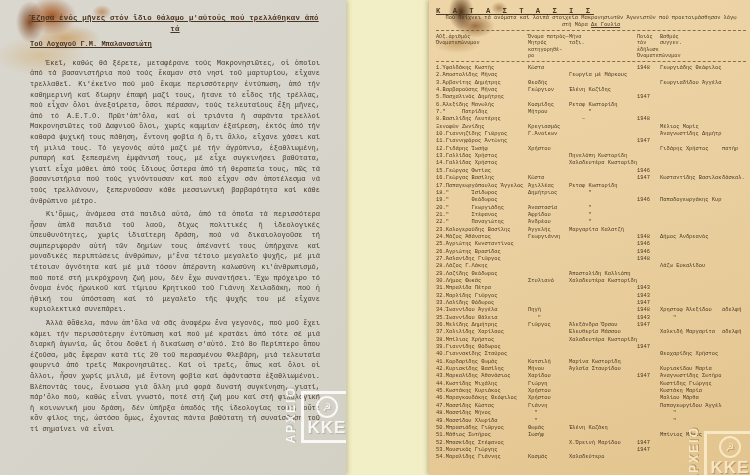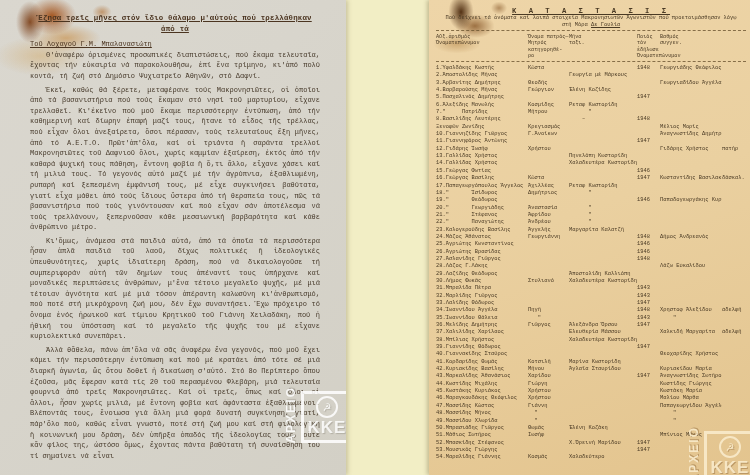--- a/index.html
+++ b/index.html
@@ -16,37 +16,37 @@
       radial-gradient(ellipse 34px 26px at 52px 16px, rgba(158,74,16,.9), rgba(158,74,16,0) 72%),
       radial-gradient(ellipse 20px 30px at 30px 22px, rgba(116,52,10,.85), rgba(116,52,10,0) 70%),
       radial-gradient(ellipse 46px 18px at 66px 38px, rgba(196,130,48,.55), rgba(196,130,48,0) 75%),
       radial-gradient(ellipse 60px 26px at 40px 56px, rgba(208,160,84,.4), rgba(208,160,84,0) 75%),
       radial-gradient(ellipse 12px 9px at 102px 12px, rgba(170,96,28,.55), rgba(170,96,28,0) 80%);
     filter:blur(.6px);}
   .lp-content{position:absolute;left:0;top:0;width:346px;padding:13px 26px 0 30px;box-sizing:border-box;
     color:#46392a;font-size:7px;line-height:10.6px;}
   .lp-title{text-align:center;font-weight:bold;font-size:7.4px;letter-spacing:.2px;
     text-decoration:underline;margin:0 0 3px 0;color:#4b3420;}
-  .lp-byline{font-weight:normal;text-decoration:underline;margin:5px 0 0 0;color:#4b3420;}
+  .lp-byline{font-weight:bold;text-decoration:underline;margin:5px 0 8px 0;color:#4b3420;}
   .lp-body p{margin:0 0 3px 0;text-indent:16px;text-align:justify;word-break:break-word;}
 
   
   .right-page{position:absolute;left:429px;top:0;width:321px;height:475px;overflow:hidden;
     background:linear-gradient(160deg,#eed5a8 0%,#ead0a0 45%,#e3c48e 100%);
     box-shadow:-2px 0 4px rgba(90,70,30,.3);}
   .rp-stain{position:absolute;left:0;top:0;width:110px;height:90px;pointer-events:none;
     background:
       radial-gradient(ellipse 18px 26px at 32px 12px, rgba(74,40,12,.95), rgba(74,40,12,0) 70%),
       radial-gradient(ellipse 26px 16px at 46px 26px, rgba(122,70,24,.7), rgba(122,70,24,0) 75%),
       radial-gradient(ellipse 30px 12px at 28px 44px, rgba(170,120,56,.45), rgba(170,120,56,0) 78%),
       radial-gradient(ellipse 10px 8px at 70px 8px, rgba(120,70,24,.5), rgba(120,70,24,0) 80%);
     filter:blur(.6px);}
   .rp-content{position:absolute;left:0;top:0;width:321px;padding:7px 4px 0 7px;box-sizing:border-box;
     color:#4a3a24;}
-  .rp-title{text-align:center;font-weight:bold;font-size:7.2px;letter-spacing:4px;
+  .rp-title{font-weight:bold;font-size:7.2px;letter-spacing:4px;
     text-decoration:underline;margin:0 0 0 0;}
   .rp-subtitle{text-align:center;font-size:5.4px;line-height:6.6px;margin:0;}
   .rp-subtitle .u{text-decoration:underline;}
   .rule{height:0;border-top:1px dashed #6d5632;margin:2px 0 1px 0;opacity:.8;}
   .rule.dbl{border-top:1px dashed #6d5632;box-shadow:0 2px 0 -1px #6d5632;margin-bottom:3px;}
   .thead{display:grid;grid-template-columns:92px 41px 68px 23px 62px 23px;
     font-size:5.2px;line-height:6.2px;white-space:pre-line;margin:1px 0 1px 0;}
   .tbody{margin-top:1px;}
   .tr{display:grid;grid-template-columns:92px 41px 68px 23px 62px 23px;
     font-size:5.4px;line-height:7.35px;height:7.35px;overflow:hidden;}
@@ -68,25 +68,24 @@
     text-shadow:1px 1px 0 rgba(140,100,50,.45);}
 </style>
 </head>
 <body>
 
 <div id="scan">
 
   <div class="left-page">
     <div class="lp-stain"></div>
     <div class="lp-content">
-      <div class="lp-title">Ἔζησα τρεῖς μῆνες στόν ἴδιο θάλαμο μ'αὐτούς πού τρελλάθηκαν ἀπό τά</div>
+      <div class="lp-title">Ἔζησα ἑνός μῆνες στόν ἴδιο θάλαμο μ'αὐτούς πού τρελλάθηκαν ἀπό τά</div>
       <div class="lp-byline">Τοῦ Λοχαγοῦ Γ.Μ. Μπαλανασιώτη</div>
       <div class="lp-body">
 
-          <p>Θ'ἀναφέρω ὁρισμένες προσωπικές διαπιστώσεις, πού ἔκαμα τελευταῖα, ἔχοντας τήν εὐκαιρία νά παρακολουθήσω, ἐπί ἕνα τρίμηνο, κι'ἀπό πολύ κοντά, τή ζωή στό Δημόσιο Ψυχιατρεῖο Ἀθηνῶν, στό Δαφνί.</p>
 
           <p>Ἐκεῖ, καθώς θά ξέρετε, μεταφέρανε τούς Μακρονησιῶτες, οἱ ὁποῖοι ἀπό τά βασανιστήρια πού τούς ἔκαμαν στό νησί τοῦ μαρτυρίου, εἴχανε τρελλαθεῖ. Κι'ἐκεῖνο πού μοῦ ἔκαμε περισσότερην ἐντύπωση, ἀπό τήν καθημερινή καί δίωρην ἐπαφή μαζί τους, ἤτανε τό εἶδος τῆς τρέλλας, πού εἶχαν ὅλοι ἀνεξαίρετα, ὅσοι πέρασαν, τούς τελευταίους ἕξη μῆνες, ἀπό τό Α.Ε.Τ.Ο. Πρῶτ'ἀπ'ὅλα, καί οἱ τριάντα ἤ σαράντα τρελλοί Μακρονησιῶτες τοῦ Δαφνιοῦ ὅλοι, χωρίς καμμίαν ἐξαίρεση, ἐκτός ἀπό τήν καθαρά ψυχική τους πάθηση, ἔντονη φοβία ἤ ὅ,τι ἄλλο, εἴχανε χάσει καί τή μιλιά τους. Τό γεγονός αὐτό μαζί μέ τήν ἀγρύπνια, ἐξαθλιωμένη, ρυπαρή καί ξεπεσμένη ἐμφάνισή τους, μέ εἶχε συγκινήσει βαθύτατα, γιατί εἶχα μάθει ἀπό τούς ἴδιους ὕστερα ἀπό τή θεραπεία τους, πῶς τά βασανιστήρια πού τούς γινόντουσαν καί πού εἴχαν σάν ἀποτέλεσμα νά τούς τρελλάνουν, ξεπερνοῦσαν κάθε μεσαιωνική βαρβαρότητα καί κάθε ἀνθρώπινο μέτρο.</p>
 
           <p>Κι'ὅμως, ἀνάμεσα στά παιδιά αὐτά, ἀπό τά ὁποῖα τά περισσότερα ἦσαν ἁπλᾶ παιδιά τοῦ λαοῦ, δίχως πολιτικές ἤ ἰδεολογικές ὑπευθυνότητες, χωρίς ἰδιαίτερη δράση, πού νά δικαιολογοῦσε τή συμπεριφοράν αὐτή τῶν δημίων τους ἀπέναντί τους ὑπήρχανε καί μοναδικές περιπτώσεις ἀνθρώπων, μ'ἕνα τέτοιο μεγαλεῖο ψυχῆς, μέ μιά τέτοιαν ἁγνότητα καί μέ μιά τόσον ἀπέραντη καλωσύνη κι'ἀνθρωπισμό, πού ποτέ στή μικρόχρονη ζωή μου, δέν ἔχω συναντήσει. Ἔχω πρόχειρο τό ὄνομα ἑνός ἡρωικοῦ καί τίμιου Κρητικοῦ τοῦ Γιάννη Χειλαδάκη, πού ἡ ἠθική του ὑπόσταση καί τό μεγαλεῖο τῆς ψυχῆς του μέ εἴχανε κυριολεκτικά συνεπάρει.</p>
 
           <p>Ἀλλά θἄθελα, πάνω ἀπ'ὅλα νά σᾶς ἀναφέρω ἕνα γεγονός, πού μοῦ ἔχει κάμει τήν περισσότερην ἐντύπωση καί πού μέ κρατάει ἀπό τότε σέ μιά διαρκῆ ἀγωνία, ὥς ὅτου δοθεῖ ἡ δικαίωση σ'αὐτό. Στό 8ο Περίπτερο ὅπου ἐζοῦσα, μᾶς ἔφεραν κατά τίς 20 τοῦ περασμένου Φλεβάρη, μιά τελευταία φουρνιά ἀπό τρεῖς Μακρονησιῶτες. Καί οἱ τρεῖς, ὅπως καί ὅλοι οἱ ἄλλοι, ἦσαν χωρίς μιλιά, μέ ἔντονη φοβία καί ἀφάνταστα ἐξαθλιωμένοι. Βλέποντάς τους, ἔνοιωσα γιά ἄλλη μιά φορά δυνατή συγκίνηση, γιατί, πάρ'ὅλο πού, καθώς εἶναι γνωστό, ποτέ στή ζωή μου καί στή φιλολογική ἤ κοινωνική μου δράση, δέν ὑπῆρξα ὀπαδός τῆς ἰδεολογίας τους, οὔτε κἄν φίλος της, ὡστόσο ὅμως, ἔχοντας πάντα βαθύτατη τή συναίσθηση τοῦ τί σημαίνει νά εἶναι</p>
         </div>
     </div>
     <div class="wm wm-left">
       <span class="wm-vert">ΑΡΧΕΙΟ</span>

